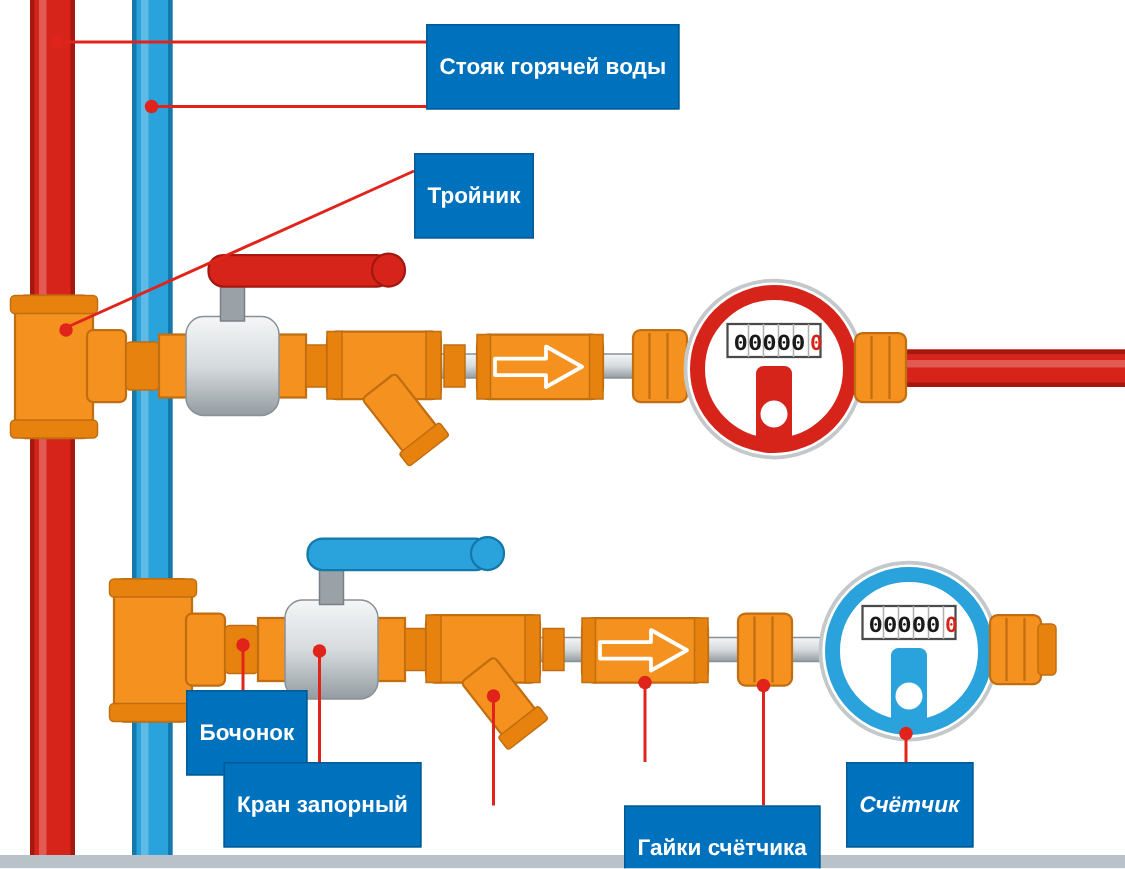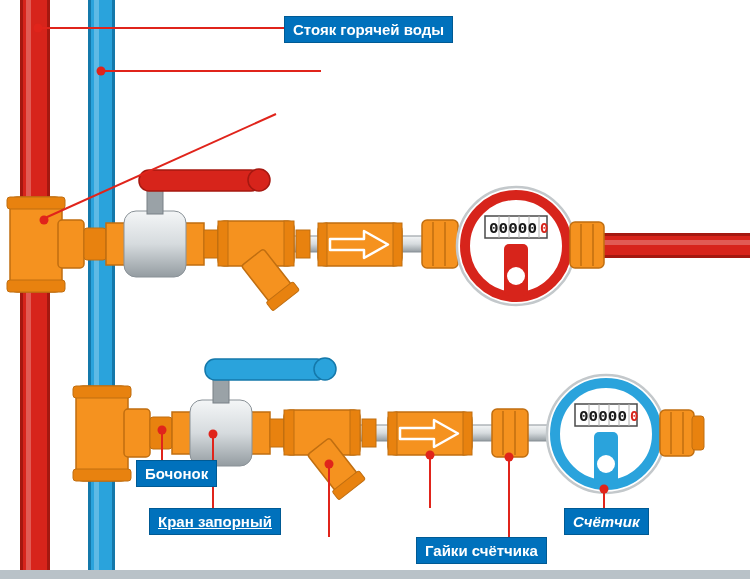--- a/index.html
+++ b/index.html
@@ -1,20 +1,20 @@
 <!DOCTYPE html>
 <html style="--hot: #d7241b; --hot_dark: #a51810; --cold: #2aa3dc; --cold_dark: #1478aa; --fitting: #f5921f; --fitting_dark: #c06e10; --label_bg: #0071bc; --leader: #e0241b;"><head>
 <meta charset="utf-8">
 <style>
   html,body{margin:0;padding:0;background:#fff;}
   .stage{position:relative;width:750px;height:579px;background:#fff;overflow:hidden;
          font-family:"Liberation Sans",sans-serif;}
   .stage svg{position:absolute;left:0;top:0;}
   .lbl{position:absolute;background:var(--label_bg,#0071bc);color:#fff;font-weight:bold;
-       font-size:15px;line-height:1;padding:5px 8px;white-space:nowrap;
+       font-size:15px;line-height:1;padding:20px 8px;white-space:nowrap;
        border:1px solid #005a94;box-sizing:border-box;}
   .f-hot{fill:var(--hot,#d7241b);}
   .e-hot{fill:var(--hot_dark,#a51810);}
   .f-cold{fill:var(--cold,#2aa3dc);}
   .e-cold{fill:var(--cold_dark,#1478aa);}
   .hi{fill:#ffffff;opacity:.25;}
   .f-fit{fill:var(--fitting,#f5921f);stroke:var(--fitting_dark,#c06e10);stroke-width:1.5;}
   .f-fit2{fill:#e8820f;stroke:var(--fitting_dark,#c06e10);stroke-width:1;}
   .metal{fill:url(#metal);stroke:#899197;stroke-width:1;}
   .stem{fill:#9aa2a7;stroke:#788086;stroke-width:1;}
@@ -225,18 +225,19 @@
 
     <line x1="509" y1="537" x2="509" y2="459" class="leader"></line>
     <circle cx="509" cy="457" r="4.5" class="ldot"></circle>
 
     <line x1="604" y1="508" x2="604" y2="491" class="leader"></line>
     <circle cx="604" cy="489" r="4.5" class="ldot"></circle>
   </g>
 </svg>
 
   <div class="lbl" style="left:284px;top:16px;">Стояк горячей воды</div>
-  <div class="lbl" style="left:124px;top:460px;margin-left:12px;">Бочонок</div>
-  <div class="lbl" style="left:149px;top:508px;text-decoration:underline;">Кран запорный</div>
+  <div class="lbl" style="left:276px;top:102px;">Тройник</div>
+  <div class="lbl" style="left:124px;top:460px;">Бочонок</div>
+  <div class="lbl" style="left:149px;top:508px;">Кран запорный</div>
   <div class="lbl" style="left:416px;top:537px;">Гайки счётчика</div>
   <div class="lbl" style="left:564px;top:508px;font-style:italic;">Счётчик</div>
 
 </div>
 
 </body></html>

